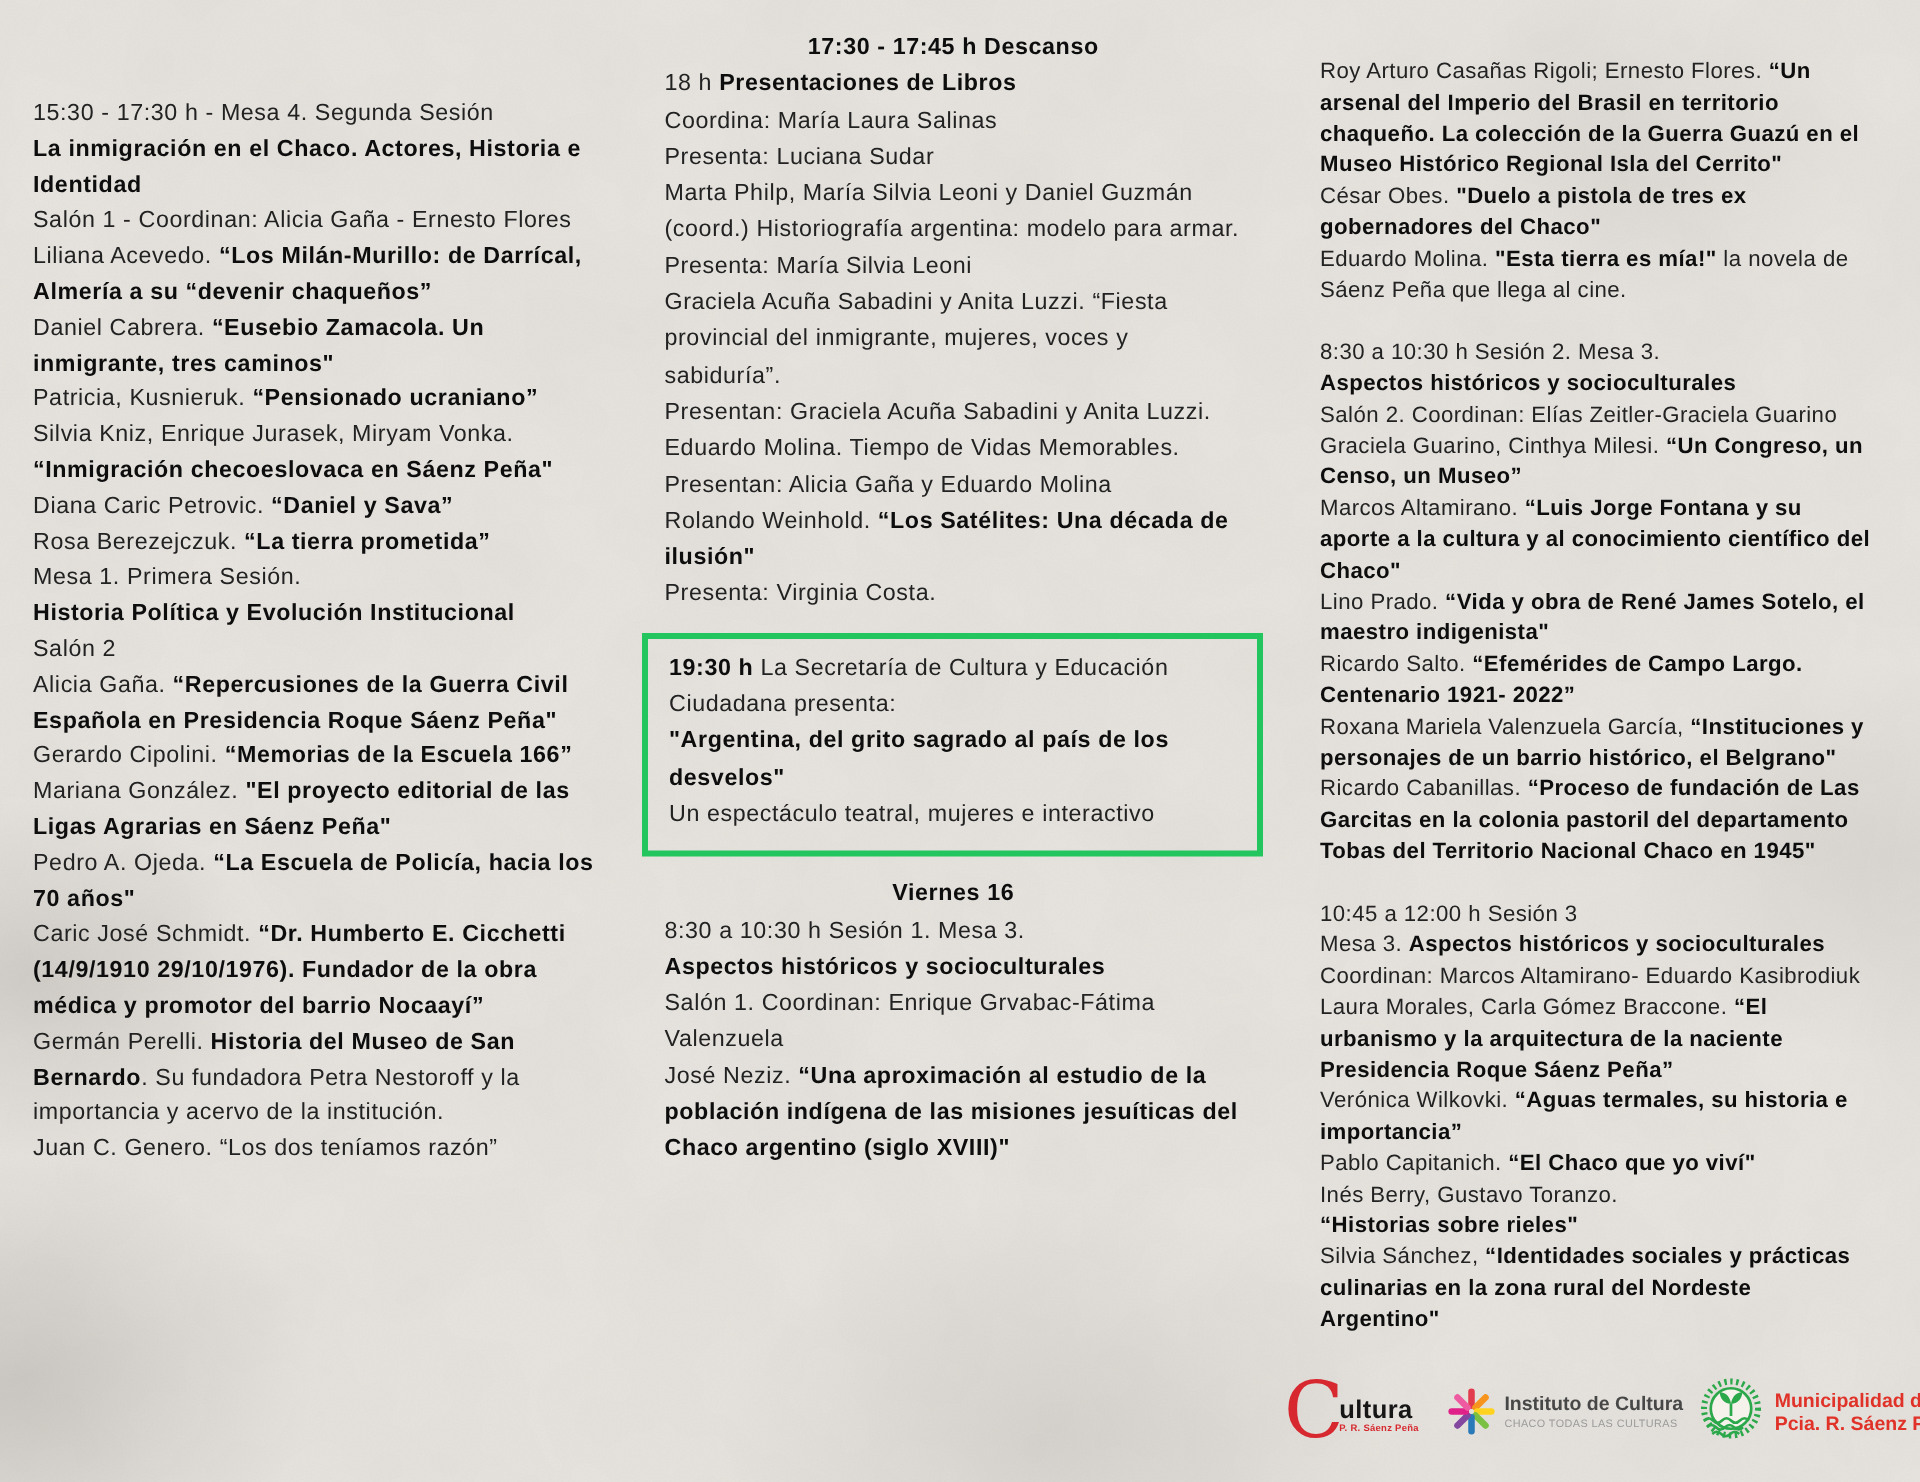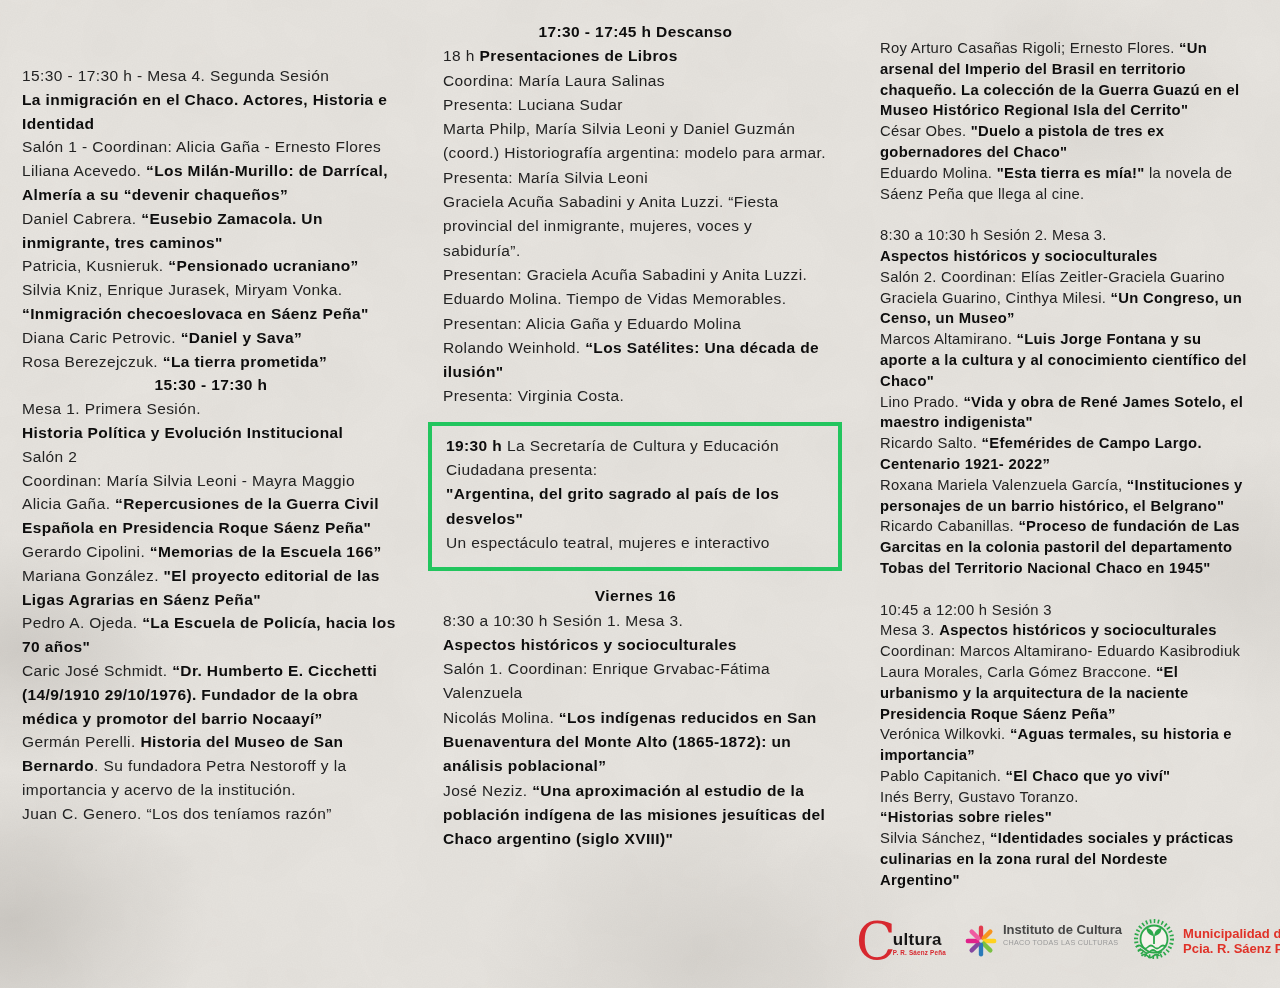--- a/index.html
+++ b/index.html
@@ -34,21 +34,21 @@
   }
   #footer{
     position:absolute;left:856px;top:896px;width:412px;height:90px;
     display:flex;align-items:center;gap:9px;
   }
   .logo-cultura{display:flex;align-items:flex-end;}
   .bigC{font-family:"DejaVu Serif","Liberation Serif",serif;font-size:52px;line-height:40px;color:#d7282f;}
   .cul-right{display:flex;flex-direction:column;margin-left:-3px;padding-bottom:5px;}
   .ultura{font-size:17px;font-weight:700;color:#161616;line-height:14px;letter-spacing:.3px;}
   .cul-sub{font-size:6.3px;color:#d7282f;font-weight:700;margin-top:2px;letter-spacing:.2px;white-space:nowrap;}
-  .logo-instituto{display:flex;align-items:flex-start;gap:5px;}
+  .logo-instituto{display:flex;align-items:center;gap:5px;}
   .inst-text{display:flex;flex-direction:column;}
   .inst-name{font-size:13px;font-weight:700;color:#474747;line-height:14px;white-space:nowrap;}
   .inst-sub{font-size:7.2px;color:#9a9a9a;letter-spacing:.3px;margin-top:1px;white-space:nowrap;}
   .logo-muni{display:flex;align-items:center;gap:6px;}
   .muni-text{display:flex;flex-direction:column;}
   .muni-line{font-size:13px;font-weight:700;color:#e03228;line-height:15px;white-space:nowrap;}
 </style>
 </head>
 <body>
 
@@ -69,25 +69,23 @@
 <div id="col1" class="col">
     <p class="entry"><span>15:30 - 17:30 h - Mesa 4. Segunda Sesión</span></p>
     <p class="entry"><span class="bold">La inmigración en el Chaco. Actores, Historia e Identidad</span></p>
     <p class="entry"><span>Salón 1 - Coordinan: Alicia Gaña - Ernesto Flores</span></p>
     <p class="entry"><span>Liliana Acevedo. </span><span class="bold">“Los Milán-Murillo: de Darrícal, Almería a su “devenir chaqueños”</span></p>
     <p class="entry"><span>Daniel Cabrera. </span><span class="bold">“Eusebio Zamacola. Un inmigrante, tres caminos"</span></p>
     <p class="entry"><span>Patricia, Kusnieruk. </span><span class="bold">“Pensionado ucraniano”</span></p>
     <p class="entry"><span>Silvia Kniz, Enrique Jurasek, Miryam Vonka. </span><span class="bold">“Inmigración checoeslovaca en Sáenz Peña"</span></p>
     <p class="entry"><span>Diana Caric Petrovic. </span><span class="bold">“Daniel y Sava”</span></p>
     <p class="entry"><span>Rosa Berezejczuk. </span><span class="bold">“La tierra prometida”</span></p>
-    <p class="entry center"><span class="bold">15:30 - 17:30 h</span></p>
     <p class="entry"><span>Mesa 1. Primera Sesión.</span></p>
     <p class="entry"><span class="bold">Historia Política y Evolución Institucional</span></p>
     <p class="entry"><span>Salón 2</span></p>
-    <p class="entry"><span>Coordinan: María Silvia Leoni - Mayra Maggio</span></p>
     <p class="entry"><span>Alicia Gaña. </span><span class="bold">“Repercusiones de la Guerra Civil Española en Presidencia Roque Sáenz Peña"</span></p>
     <p class="entry"><span>Gerardo Cipolini. </span><span class="bold">“Memorias de la Escuela 166”</span></p>
     <p class="entry"><span>Mariana González. </span><span class="bold">"El proyecto editorial de las Ligas Agrarias en Sáenz Peña"</span></p>
     <p class="entry"><span>Pedro A. Ojeda. </span><span class="bold">“La Escuela de Policía, hacia los 70 años"</span></p>
     <p class="entry"><span>Caric José Schmidt. </span><span class="bold">“Dr. Humberto E. Cicchetti (14/9/1910  29/10/1976). Fundador de la obra médica y promotor del barrio Nocaayí”</span></p>
     <p class="entry"><span>Germán Perelli. </span><span class="bold">Historia del Museo de San Bernardo</span><span>. Su fundadora Petra Nestoroff y la importancia y acervo de la institución.</span></p>
     <p class="entry"><span>Juan C. Genero. “Los dos teníamos razón”</span></p>
   </div>
 <div id="col2" class="col">
     <p class="entry center"><span class="bold">17:30 - 17:45 h Descanso</span></p>
@@ -104,21 +102,20 @@
     <p class="entry"><span>Presenta: Virginia Costa.</span></p>
     <div class="program-box">
       <p class="entry"><span class="bold">19:30 h </span><span>La Secretaría de Cultura y Educación Ciudadana presenta:</span></p>
       <p class="entry"><span class="bold">"Argentina, del grito sagrado al país de los desvelos"</span></p>
       <p class="entry"><span>Un espectáculo teatral, mujeres e interactivo</span></p>
     </div>
     <p class="entry center"><span class="bold">Viernes 16</span></p>
     <p class="entry"><span>8:30 a 10:30 h Sesión 1. Mesa 3.</span></p>
     <p class="entry"><span class="bold">Aspectos históricos y socioculturales</span></p>
     <p class="entry"><span>Salón 1. Coordinan: Enrique Grvabac-Fátima Valenzuela</span></p>
-    <p class="entry"><span>Nicolás Molina. </span><span class="bold">“Los indígenas reducidos en San Buenaventura del Monte Alto (1865-1872): un análisis poblacional”</span></p>
     <p class="entry"><span>José Neziz. </span><span class="bold">“Una aproximación al estudio de la población indígena de las misiones jesuíticas del Chaco argentino (siglo XVIII)"</span></p>
   </div>
 <div id="col3" class="col">
     <p class="entry"><span>Roy Arturo Casañas Rigoli; Ernesto Flores. </span><span class="bold">“Un arsenal del Imperio del Brasil en territorio chaqueño. La colección de la Guerra Guazú en el Museo Histórico Regional Isla del Cerrito"</span></p>
     <p class="entry"><span>César Obes. </span><span class="bold">"Duelo a pistola de tres ex gobernadores del Chaco"</span></p>
     <p class="entry"><span>Eduardo  Molina. </span><span class="bold">"Esta tierra es mía!"</span><span> la novela de Sáenz Peña que llega al cine.</span></p>
     <p class="entry spacer"></p>
     <p class="entry"><span>8:30 a 10:30 h Sesión 2. Mesa 3.</span></p>
     <p class="entry"><span class="bold">Aspectos históricos y socioculturales</span></p>
     <p class="entry"><span>Salón 2. Coordinan: Elías Zeitler-Graciela Guarino</span></p>

